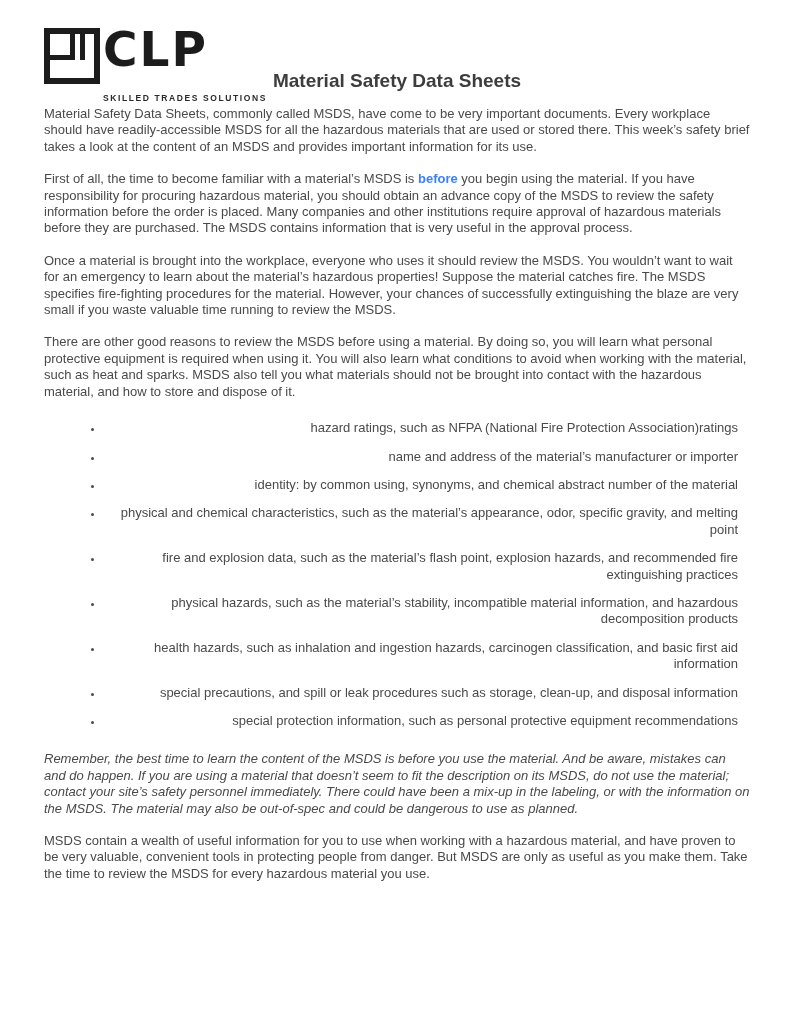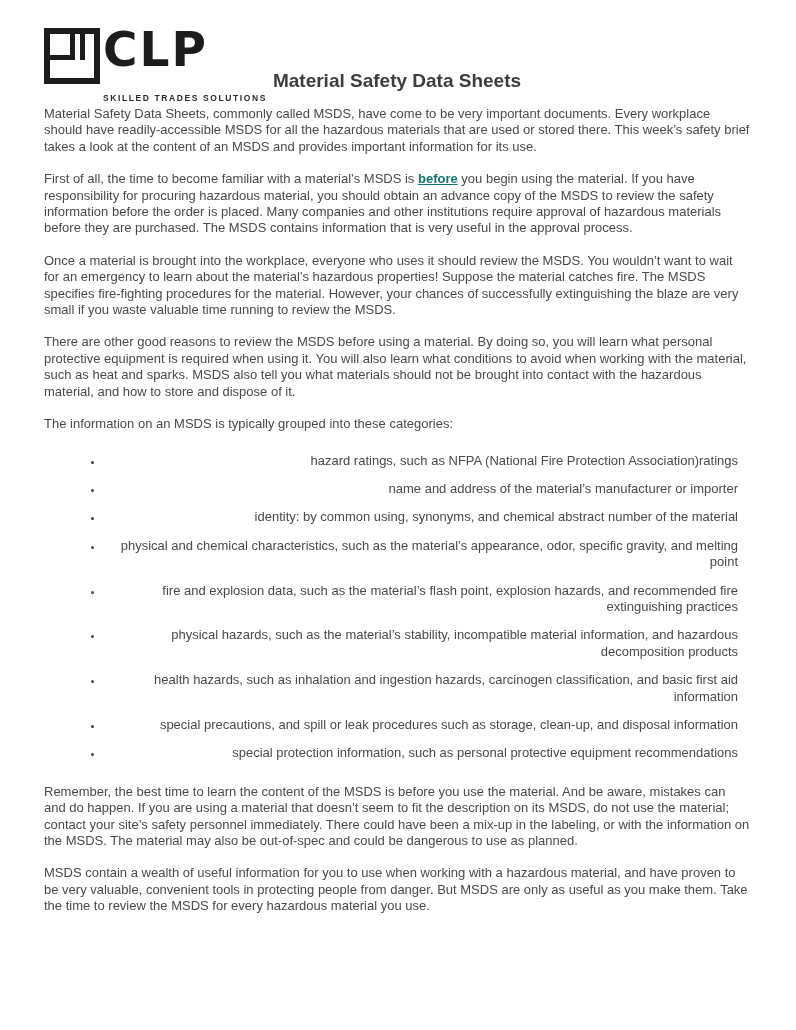--- a/index.html
+++ b/index.html
@@ -96,32 +96,32 @@
   }
   
   .body-text {
     font-size: 13px;
     line-height: 16.4px;
   }
   .body-text p {
     margin: 0 0 16px 0;
   }
   .body-text p.first { margin-top: 14px; }
-  .bold-word { font-weight: bold; color: #0f766e; text-decoration: underline; }
+  .bold-word { font-weight: bold; color: #3b82f6; }
   ul.msds-list {
     margin: 20px 0 0 0;
     padding-left: 48px;
   }
   ul.msds-list li {
     margin: 12px;
     padding-left: 2px;
     text-align: right;
   }
   ul.msds-list li::marker { font-size: 11px; }
-  .after-list { margin-top: 22px !important; }
+  .after-list { margin-top: 22px !important; font-style: italic; }
 </style>
 </head>
 <body>
 
 <div class="page">
   <div class="content">
 
     <div class="header">
       <div class="logo">
         <div class="logo-mark">
@@ -139,21 +139,20 @@
 
     <div class="body-text">
       <p class="first">Material Safety Data Sheets, commonly called MSDS, have come to be very important documents. Every workplace should have readily-accessible MSDS for all the hazardous materials that are used or stored there. This week’s safety brief takes a look at the content of an MSDS and provides important information for its use.</p>
 
       <p><span>First of all, the time to become familiar with a material’s MSDS is </span><span class="bold-word">before</span><span> you begin using the material. If you have responsibility for procuring hazardous material, you should obtain an advance copy of the MSDS to review the safety information before the order is placed. Many companies and other institutions require approval of hazardous materials before they are purchased. The MSDS contains information that is very useful in the approval process.</span></p>
 
       <p>Once a material is brought into the workplace, everyone who uses it should review the MSDS. You wouldn’t want to wait for an emergency to learn about the material’s hazardous properties! Suppose the material catches fire. The MSDS specifies fire-fighting procedures for the material. However, your chances of successfully extinguishing the blaze are very small if you waste valuable time running to review the MSDS.</p>
 
       <p>There are other good reasons to review the MSDS before using a material. By doing so, you will learn what personal protective equipment is required when using it. You will also learn what conditions to avoid when working with the material, such as heat and sparks. MSDS also tell you what materials should not be brought into contact with the hazardous material, and how to store and dispose of it.</p>
 
-      <p>The information on an MSDS is typically grouped into these categories:</p>
 
       <ul class="msds-list">
         <li>hazard ratings, such as NFPA (National Fire Protection Association)ratings</li>
         <li>name and address of the material’s manufacturer or importer</li>
         <li>identity: by common using, synonyms, and chemical abstract number of the material</li>
         <li>physical and chemical characteristics, such as the material’s appearance, odor, specific gravity, and melting point</li>
         <li>fire and explosion data, such as the material’s flash point, explosion hazards, and recommended fire extinguishing practices</li>
         <li>physical hazards, such as the material’s stability, incompatible material information, and hazardous decomposition products</li>
         <li>health hazards, such as inhalation and ingestion hazards, carcinogen classification, and basic first aid information</li>
         <li>special precautions, and spill or leak procedures such as storage, clean-up, and disposal information</li>

